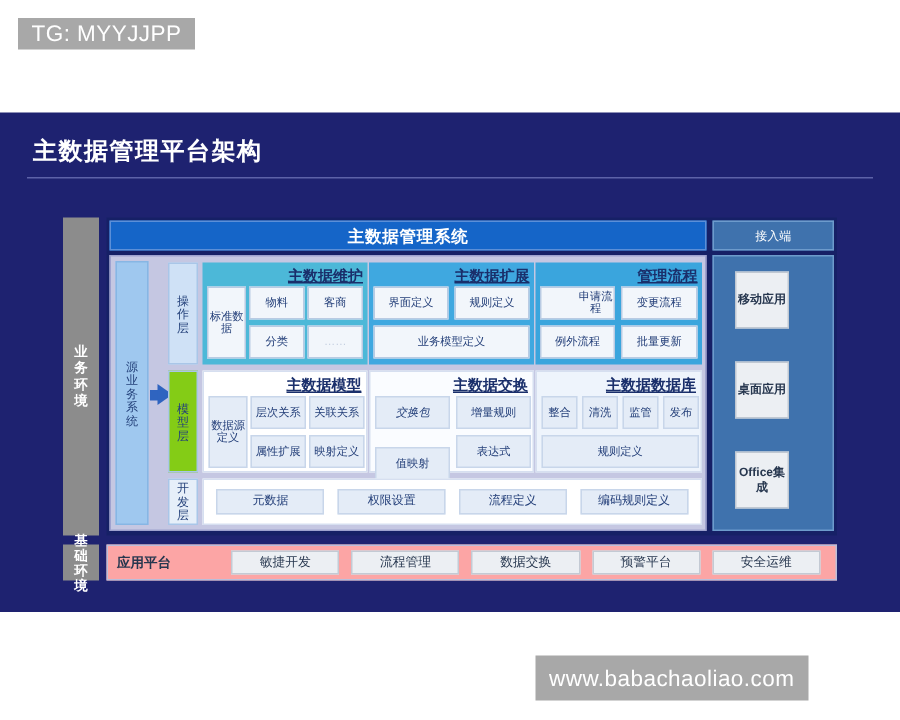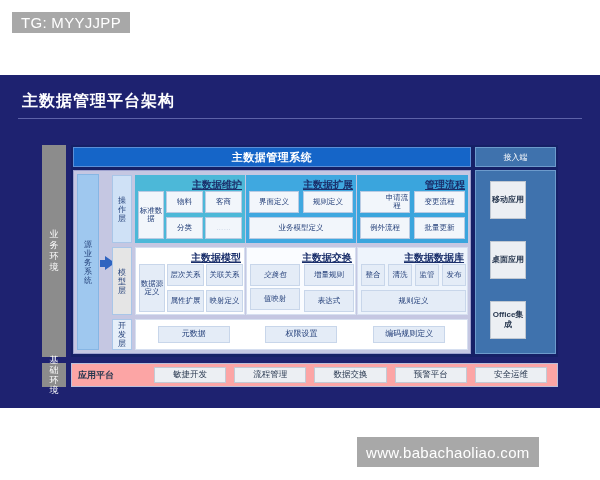--- a/index.html
+++ b/index.html
@@ -58,21 +58,21 @@
   .env-bar {
     position:absolute;
     background:#8c8c8c;
     color:#ffffff;
     font-size:9px;
     line-height:11px;
     display:flex;
     align-items:center;
     justify-content:center;
     text-align:center;
-    font-weight:normal;
+    font-weight:bold;
   }
   #env-business {
     left:0; top:0; width:24px; height:212px;
     writing-mode:horizontal-tb;
     padding:0 4px;
   }
   #env-business span { display:block; width:10px; }
 
   #env-basic {
     left:0; top:218px; width:24px; height:24px;
@@ -158,21 +158,21 @@
     background:#cfe1f6;
     border:1px solid #a9c6e8;
     color:#24417a;
     font-size:8px;
     line-height:9px;
     display:flex; align-items:center; justify-content:center;
     text-align:center;
   }
   .layer span { display:block; width:9px; }
   #layer-op { top:4px; height:68px; background:#cfe1f6; }
-  #layer-model { top:76px; height:68px; background:#e5e5e5; }
+  #layer-model { top:76px; height:68px; background:#84cc16; }
   #layer-dev { top:148px; height:31px; background:#e6eff9; }
 
   
   .grp {
     position:absolute;
     padding:3px;
   }
   .grp-title {
     color:#1a2f6b;
     font-size:10px;
@@ -388,39 +388,40 @@
             <div class="cell r2-cell sm" style="left:28px;top:26px;width:37px;">属性扩展</div>
             <div class="cell r2-cell sm" style="left:67px;top:26px;width:37px;">映射定义</div>
           </div>
         </div>
 
         <div class="grp" id="g-exch">
           <div class="grp-title">主数据交换</div>
           <div class="r1-body">
             <div class="cell r2-cell sm" style="left:0;top:0;width:50px;font-style:italic;">交换包</div>
             <div class="cell r2-cell sm" style="left:54px;top:0;width:50px;">增量规则</div>
-            <div class="cell r2-cell sm" style="left:0;top:24px;width:50px;">值映射</div>
+            <div class="cell r2-cell sm" style="left:0;top:34px;width:50px;">值映射</div>
             <div class="cell r2-cell sm" style="left:54px;top:26px;width:50px;">表达式</div>
           </div>
         </div>
 
         <div class="grp" id="g-db">
           <div class="grp-title">主数据数据库</div>
           <div class="r1-body">
             <div class="cell r2-cell sm" style="left:0;top:0;width:24px;">整合</div>
             <div class="cell r2-cell sm" style="left:27px;top:0;width:24px;">清洗</div>
             <div class="cell r2-cell sm" style="left:54px;top:0;width:24px;">监管</div>
             <div class="cell r2-cell sm" style="left:81px;top:0;width:24px;">发布</div>
             <div class="cell r2-cell sm" style="left:0;top:26px;width:105px;">规则定义</div>
           </div>
         </div>
 
         <div id="g-dev">
           <div class="cell">元数据</div>
           <div class="cell">权限设置</div>
+          <div class="cell">流程定义</div>
           <div class="cell">编码规则定义</div>
         </div>
 
         <div class="arrow-stem" id="arrow-out-stem"></div>
         <div class="arrow" id="arrow-out"></div>
 
       </div>
 
       <div id="tgt-sys">
         <span>目标业务系统</span>

